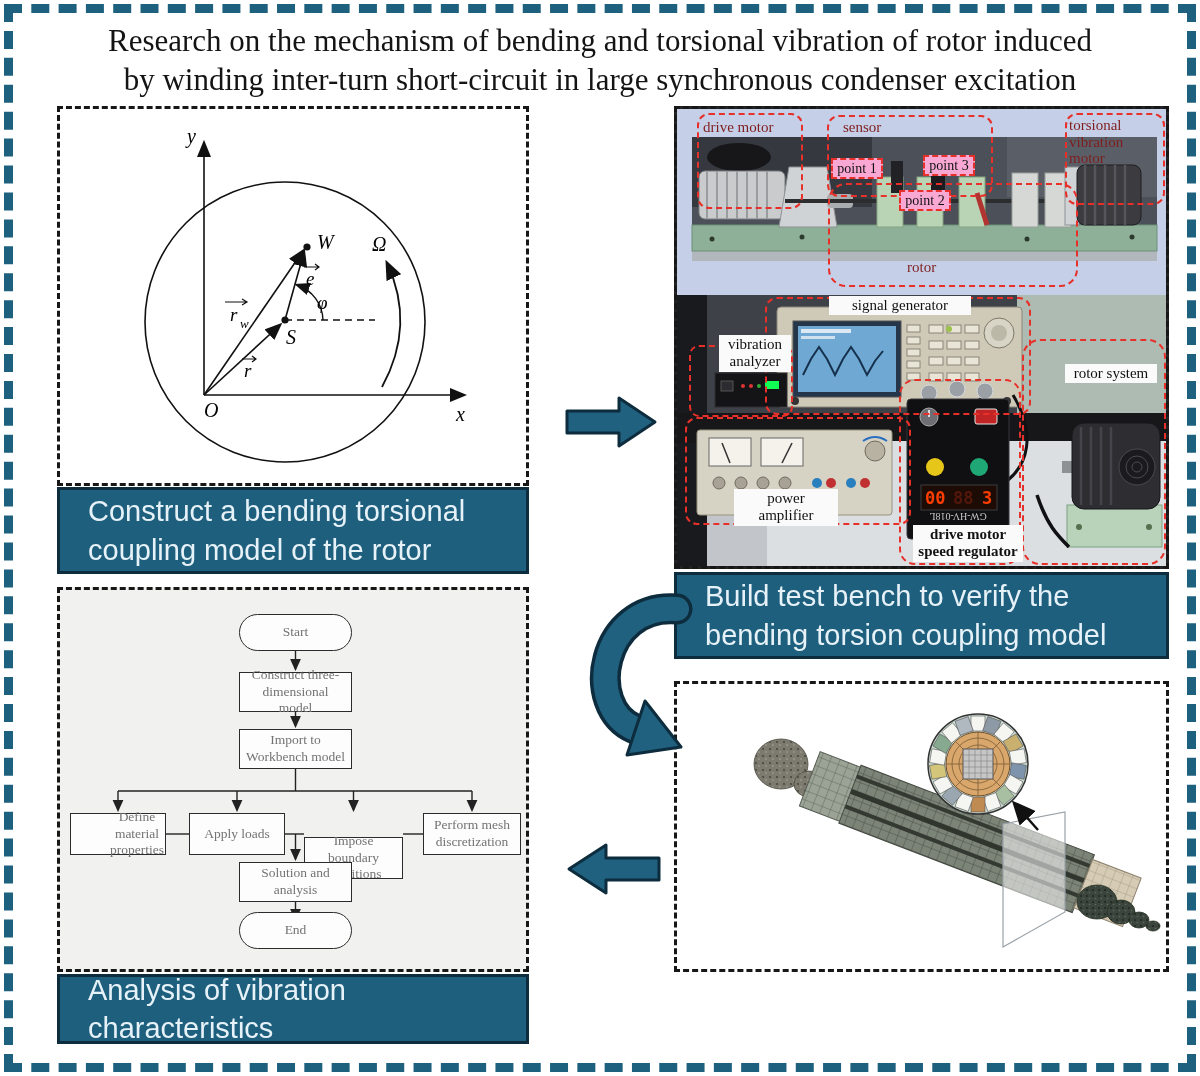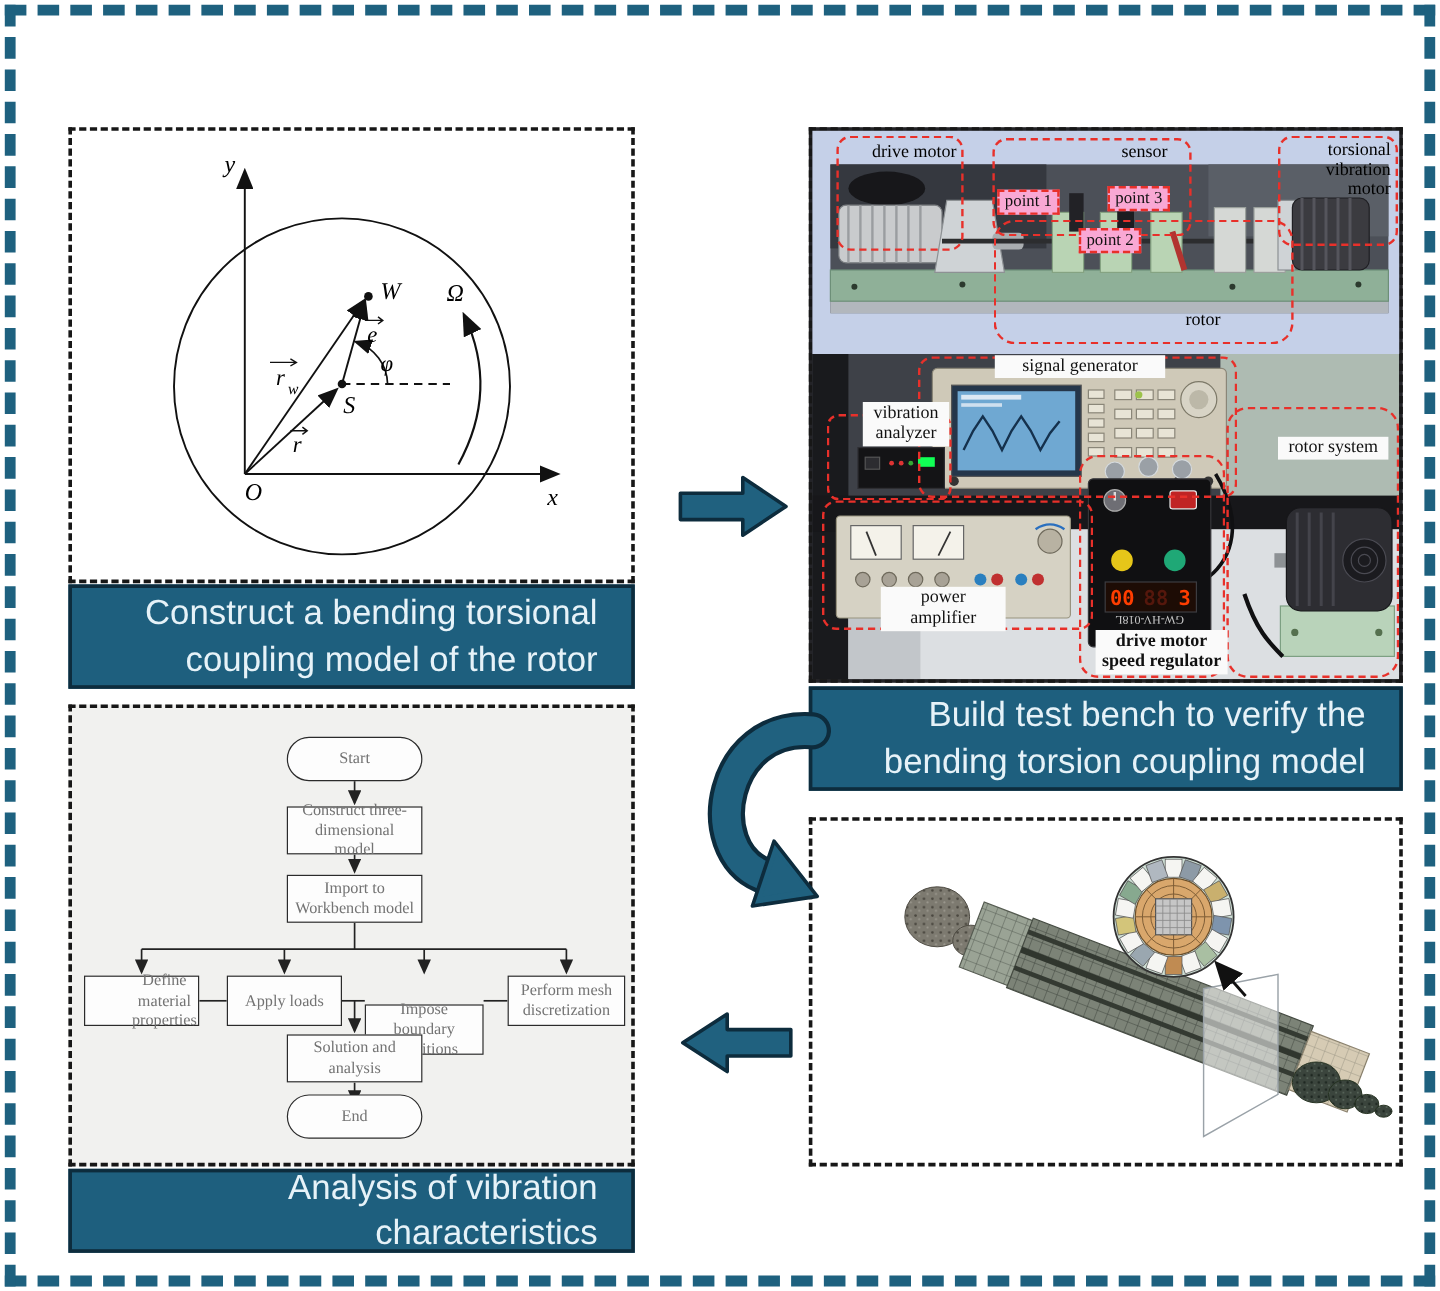--- a/index.html
+++ b/index.html
@@ -5,44 +5,48 @@
   html,body{margin:0;padding:0;background:#ffffff;}
   .page{position:relative;width:1200px;height:1076px;background:#fff;overflow:hidden;
         font-family:"Liberation Serif", serif;}
   .frame{position:absolute;left:4px;top:4px;width:1174px;height:1050px;
          border:9px dashed #1e617f;background:#fff;}
   .title{position:absolute;left:0;top:9px;width:100%;text-align:center;
          font-size:31px;line-height:1.25;color:#141414;}
   .panel{position:absolute;border:3px dashed #171717;background:#fff;box-sizing:border-box;}
   .banner{position:absolute;background:#1e5f7e;border:3px solid #0d2c3d;box-sizing:border-box;
           color:#e6f2f8;font-family:"Liberation Sans", sans-serif;font-size:29px;line-height:1.32;
-          display:flex;align-items:center;justify-content:center;text-align:right;padding:2px 28px;}
+          display:flex;align-items:center;justify-content:center;text-align:left;padding:2px 28px;}
   .arrow-wrap{position:absolute;}
   
   .photo1{position:absolute;left:0;top:0;width:489px;height:186px;background:#c5d0e8;}
   .photo2{position:absolute;left:0;top:186px;width:489px;height:271px;background:#232327;}
   .art{position:absolute;left:0;top:0;}
   .redbox{position:absolute;border:2px dashed #e8302a;border-radius:12px;}
-  .plabel{position:absolute;font-size:15px;line-height:1.1;color:#000000;text-align:right;}
+  .plabel{position:absolute;font-size:15px;line-height:1.1;color:#7f1d1d;text-align:left;}
   .chip{position:absolute;background:#f9a8d4;color:#111;font-size:14px;line-height:17px;
         text-align:center;border:2px dashed #e8302a;}
   .chip2{position:absolute;background:#fafafa;color:#111;font-size:15px;line-height:1.15;
         text-align:center;padding:1px 4px;}
   
   .fc-node{position:absolute;background:#fdfdfd;border:1.5px solid #2b2b2b;box-sizing:border-box;
            display:flex;align-items:center;justify-content:center;text-align:center;
            font-size:13.5px;line-height:1.25;color:#737373;padding:2px 6px;}
   .fc-round{border-radius:19px;}
 </style>
 </head>
 <body>
 
 <div class="page">
  <div class="frame">
 
+  <div class="title">
+    <div>Research on the mechanism of bending and torsional vibration of rotor induced</div>
+    <div>by winding inter-turn short-circuit in large synchronous condenser excitation</div>
+  </div>
 
   <div class="panel" style="left:44px;top:93px;width:472px;height:380px;">
     <svg width="466" height="374" viewBox="0 0 466 374">
       <defs>
         <marker id="ah" markerWidth="11" markerHeight="9" refX="9" refY="4.5" orient="auto">
           <path d="M0,0 L11,4.5 L0,9 z" fill="#111"></path>
         </marker>
       </defs>
 
       <circle cx="225" cy="213" r="140" fill="none" stroke="#111" stroke-width="1.6"></circle>

